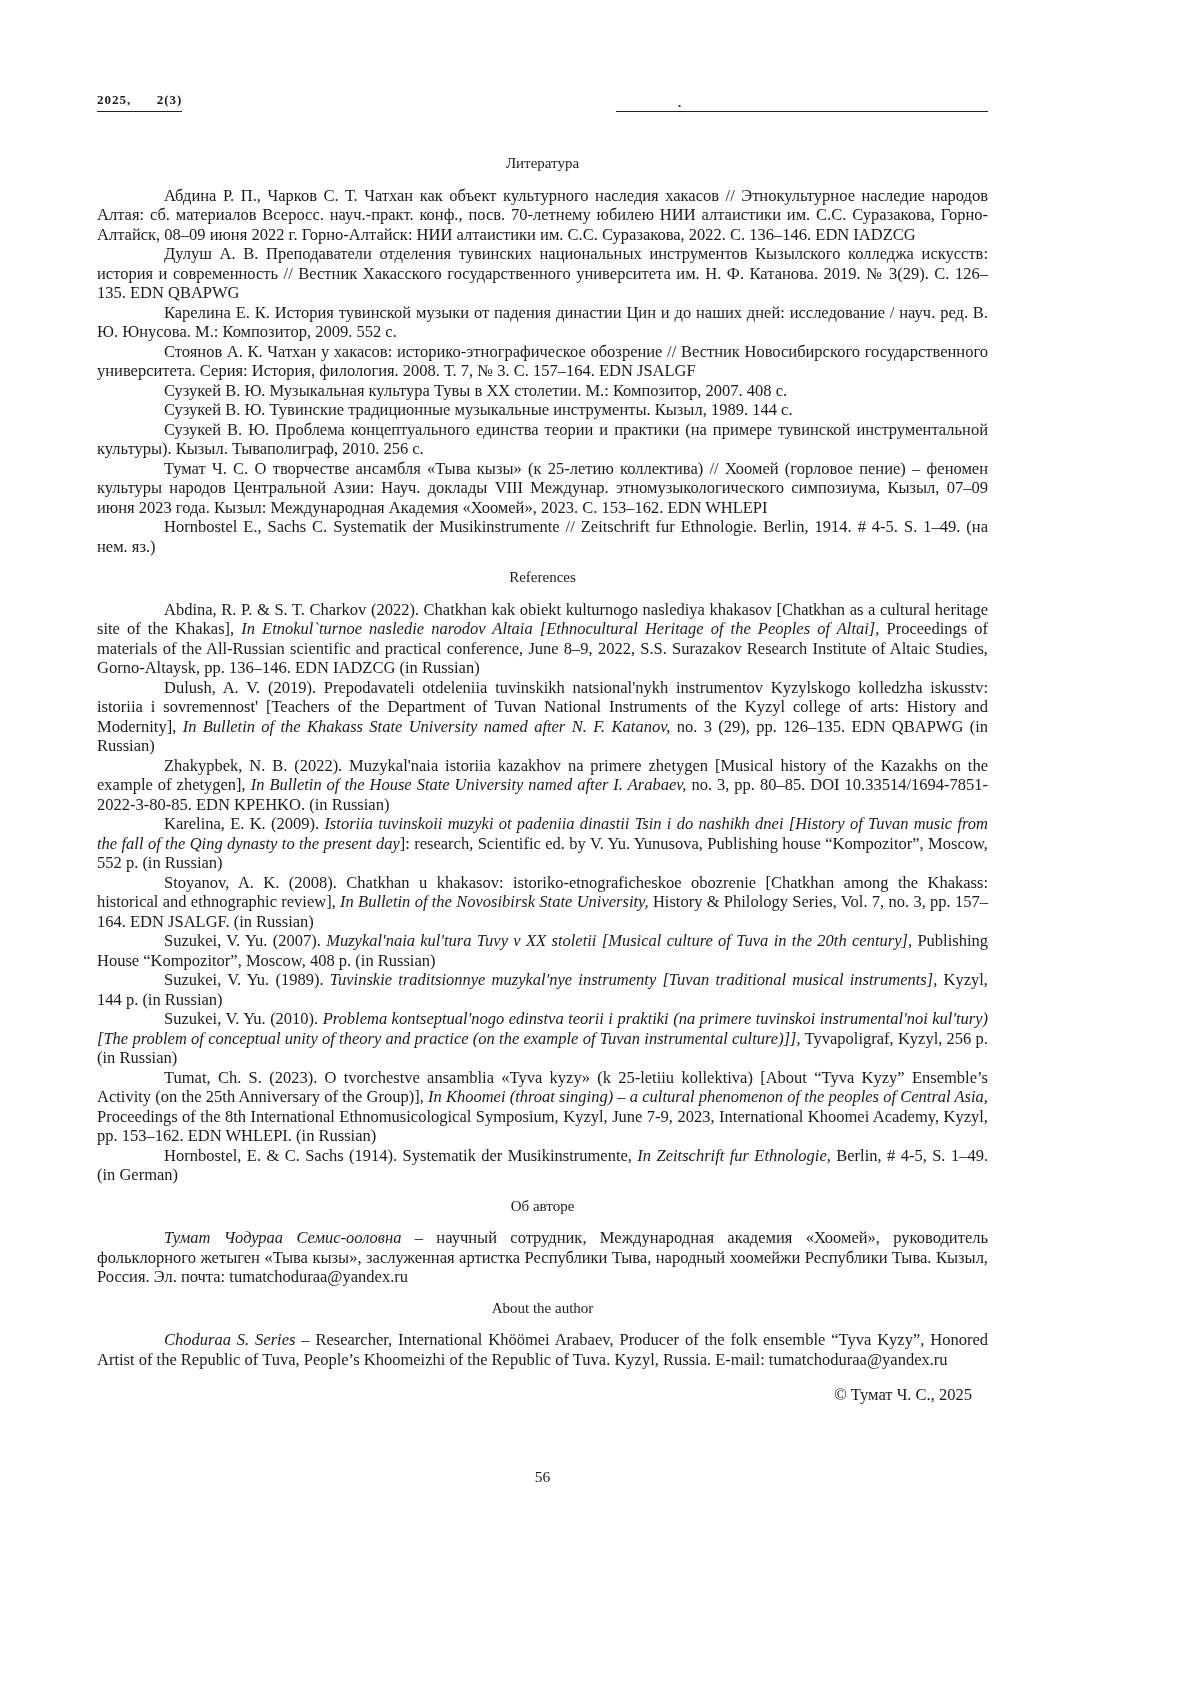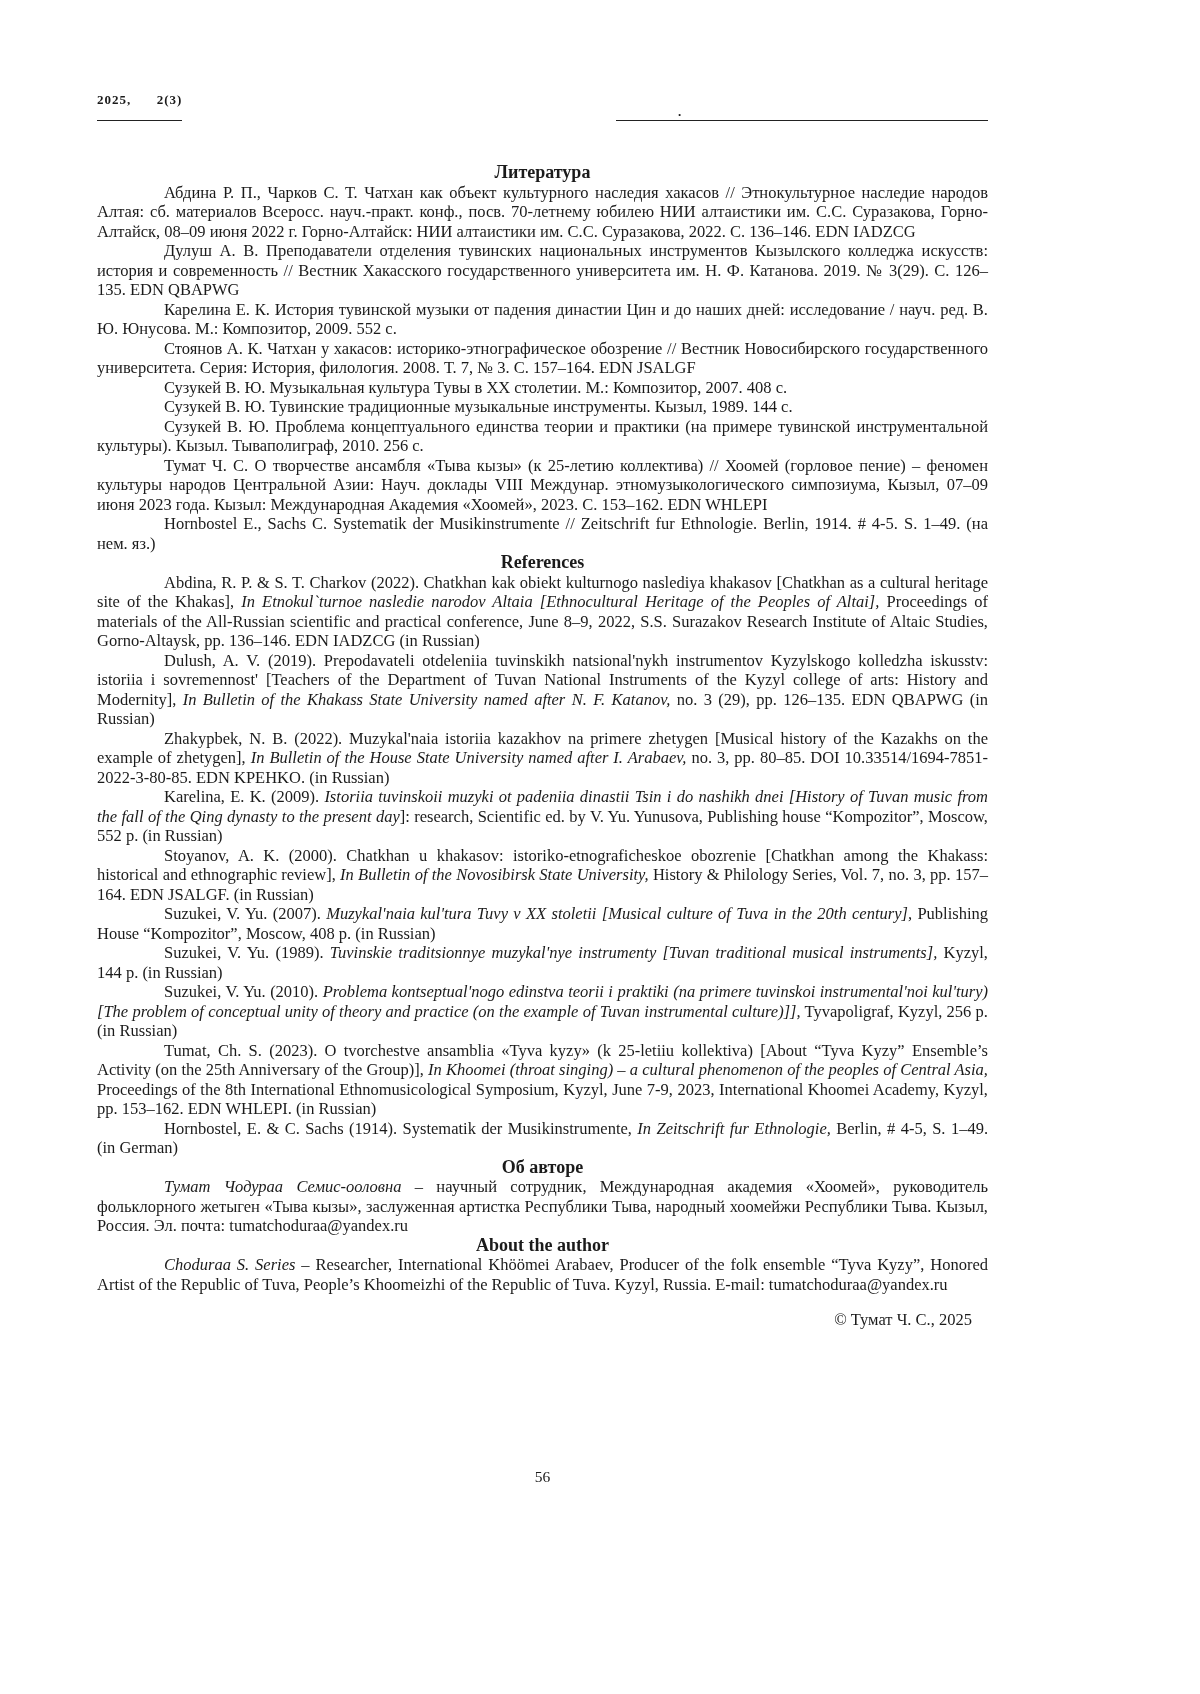--- a/index.html
+++ b/index.html
@@ -20,46 +20,46 @@
     justify-content: space-between;
     align-items: flex-end;
     font-size: 13px;
     font-weight: bold;
     margin-bottom: 42px;
   }
   .issue {
     white-space: pre;
     letter-spacing: 1px;
     border-bottom: 1px solid #222;
-    padding-bottom: 12px;
+    padding-bottom: 3px;
     display: inline-block;
   }
   .header-rule {
     width: 372px;
     border-bottom: 1px solid #222;
     padding-bottom: 3px;
     display: inline-block;
     line-height: 10px;
   }
   .rule-dot {
     display: inline-block;
     padding-left: 62px;
     font-weight: bold;
   }
   .content {
     font-size: 16.5px;
     line-height: 19.5px;
     text-align: justify;
   }
   .section-heading {
-    font-size: 18px;
+    font-size: 15px;
     line-height: 19.5px;
-    font-weight: bold;
+    font-weight: normal;
     text-align: center;
-    margin: 0; padding: 0;
+    margin: 12px; padding: 0;
   }
   .para {
     margin: 0; padding: 0;
     text-indent: 67px;
   }
   .it { font-style: italic; }
   .bd { font-weight: normal; }
   .copyright {
     text-align: right;
     margin: 16px; padding: 0;
@@ -94,21 +94,21 @@
         <p class="para"><span>Сузукей В. Ю. Музыкальная культура Тувы в XX столетии. М.: Композитор, 2007. 408 с.</span></p>
         <p class="para"><span>Сузукей В. Ю. Тувинские традиционные музыкальные инструменты. Кызыл, 1989. 144 с.</span></p>
         <p class="para"><span>Сузукей В. Ю. Проблема концептуального единства теории и практики (на примере тувинской инструментальной культуры). Кызыл. Тываполиграф, 2010. 256 с.</span></p>
         <p class="para"><span>Тумат Ч. С. О творчестве ансамбля «Тыва кызы» (к 25-летию коллектива) // Хоомей (горловое пение) – феномен культуры народов Центральной Азии: Науч. доклады VIII Междунар. этномузыкологического симпозиума, Кызыл, 07–09 июня 2023 года. Кызыл: Международная Академия «Хоомей», 2023. С. 153–162. EDN WHLEPI</span></p>
         <p class="para"><span>Hornbostel E., Sachs C. Systematik der Musikinstrumente // Zeitschrift fur Ethnologie. Berlin, 1914. # 4-5. S. 1–49. (на нем. яз.)</span></p>
         <h2 class="section-heading">References</h2>
         <p class="para"><span>Abdina, R. P. &amp; S. T. Charkov (2022). Chatkhan kak obiekt kulturnogo naslediya khakasov [Chatkhan as a cultural heritage site of the Khakas], </span><span class="it">In Etnokul`turnoe nasledie narodov Altaia [Ethnocultural Heritage of the Peoples of Altai],</span><span> Proceedings of materials of the All-Russian scientific and practical conference, June 8–9, 2022, S.S. Surazakov Research Institute of Altaic Studies, Gorno-Altaysk, pp. 136–146. EDN IADZCG (in Russian)</span></p>
         <p class="para"><span>Dulush, A. V. (2019). Prepodavateli otdeleniia tuvinskikh natsional'nykh instrumentov Kyzylskogo kolledzha iskusstv: istoriia i sovremennost' [Teachers of the Department of Tuvan National Instruments of the Kyzyl college of arts: History and Modernity], </span><span class="it">In Bulletin of the Khakass State University named after N. F. Katanov,</span><span> no. 3 (29), pp. 126–135. EDN QBAPWG (in Russian)</span></p>
         <p class="para"><span>Zhakypbek, N. B. (2022). Muzykal'naia istoriia kazakhov na primere zhetygen [Musical history of the Kazakhs on the example of zhetygen], </span><span class="it">In Bulletin of the House State University named after I. Arabaev,</span><span> no. 3, pp. 80–85. DOI 10.33514/1694-7851-2022-3-80-85. EDN KPEHKO. (in Russian)</span></p>
         <p class="para"><span>Karelina, E. K. (2009). </span><span class="it">Istoriia tuvinskoii muzyki ot padeniia dinastii Tsin i do nashikh dnei [History of Tuvan music from the fall of the Qing dynasty to the present day</span><span>]: research, Scientific ed. by V. Yu. Yunusova, Publishing house “Kompozitor”, Moscow, 552 p. (in Russian)</span></p>
-        <p class="para"><span>Stoyanov, A. K. (2000). Chatkhan u khakasov: istoriko-etnograficheskoe obozrenie [Chatkhan among the Khakass: historical and ethnographic review], </span><span class="it">In Bulletin of the Novosibirsk State University,</span><span> History &amp; Philology Series, Vol. 7, no. 3, pp. 157–164. EDN JSALGF. (in Russian)</span></p>
+        <p class="para"><span>Stoyanov, A. K. (2008). Chatkhan u khakasov: istoriko-etnograficheskoe obozrenie [Chatkhan among the Khakass: historical and ethnographic review], </span><span class="it">In Bulletin of the Novosibirsk State University,</span><span> History &amp; Philology Series, Vol. 7, no. 3, pp. 157–164. EDN JSALGF. (in Russian)</span></p>
         <p class="para"><span>Suzukei, V. Yu. (2007). </span><span class="it">Muzykal'naia kul'tura Tuvy v XX stoletii [Musical culture of Tuva in the 20th century],</span><span> Publishing House “Kompozitor”, Moscow, 408 p. (in Russian)</span></p>
         <p class="para"><span>Suzukei, V. Yu. (1989). </span><span class="it">Tuvinskie traditsionnye muzykal'nye instrumenty [Tuvan traditional musical instruments],</span><span> Kyzyl, 144 p. (in Russian)</span></p>
         <p class="para"><span>Suzukei, V. Yu. (2010). </span><span class="it">Problema kontseptual'nogo edinstva teorii i praktiki (na primere tuvinskoi instrumental'noi kul'tury) [The problem of conceptual unity of theory and practice (on the example of Tuvan instrumental culture)]],</span><span> Tyvapoligraf, Kyzyl, 256 p. (in Russian)</span></p>
         <p class="para"><span>Tumat, Ch. S. (2023). O tvorchestve ansamblia «Tyva kyzy» (k 25-letiiu kollektiva) [About “Tyva Kyzy” Ensemble’s Activity (on the 25th Anniversary of the Group)], </span><span class="it">In Khoomei (throat singing) – a cultural phenomenon of the peoples of Central Asia,</span><span> Proceedings of the 8th International Ethnomusicological Symposium, Kyzyl, June 7-9, 2023, International Khoomei Academy, Kyzyl, pp. 153–162. EDN WHLEPI. (in Russian)</span></p>
         <p class="para"><span>Hornbostel, E. &amp; C. Sachs (1914). Systematik der Musikinstrumente, </span><span class="it">In Zeitschrift fur Ethnologie,</span><span> Berlin, # 4-5, S. 1–49. (in German)</span></p>
         <h2 class="section-heading">Об авторе</h2>
         <p class="para"><span class="it bd">Тумат Чодураа Семис-ооловна</span><span> – научный сотрудник, Международная академия «Хоомей», руководитель фольклорного жетыген «Тыва кызы», заслуженная артистка Республики Тыва, народный хоомейжи Республики Тыва. Кызыл, Россия. Эл. почта: tumatchoduraa@yandex.ru</span></p>
         <h2 class="section-heading">About the author</h2>
         <p class="para"><span class="it bd">Choduraa S. Series</span><span> – Researcher, International Khöömei Arabaev, Producer of the folk ensemble “Tyva Kyzy”, Honored Artist of the Republic of Tuva, People’s Khoomeizhi of the Republic of Tuva. Kyzyl, Russia. E-mail: tumatchoduraa@yandex.ru</span></p>
       </div>

